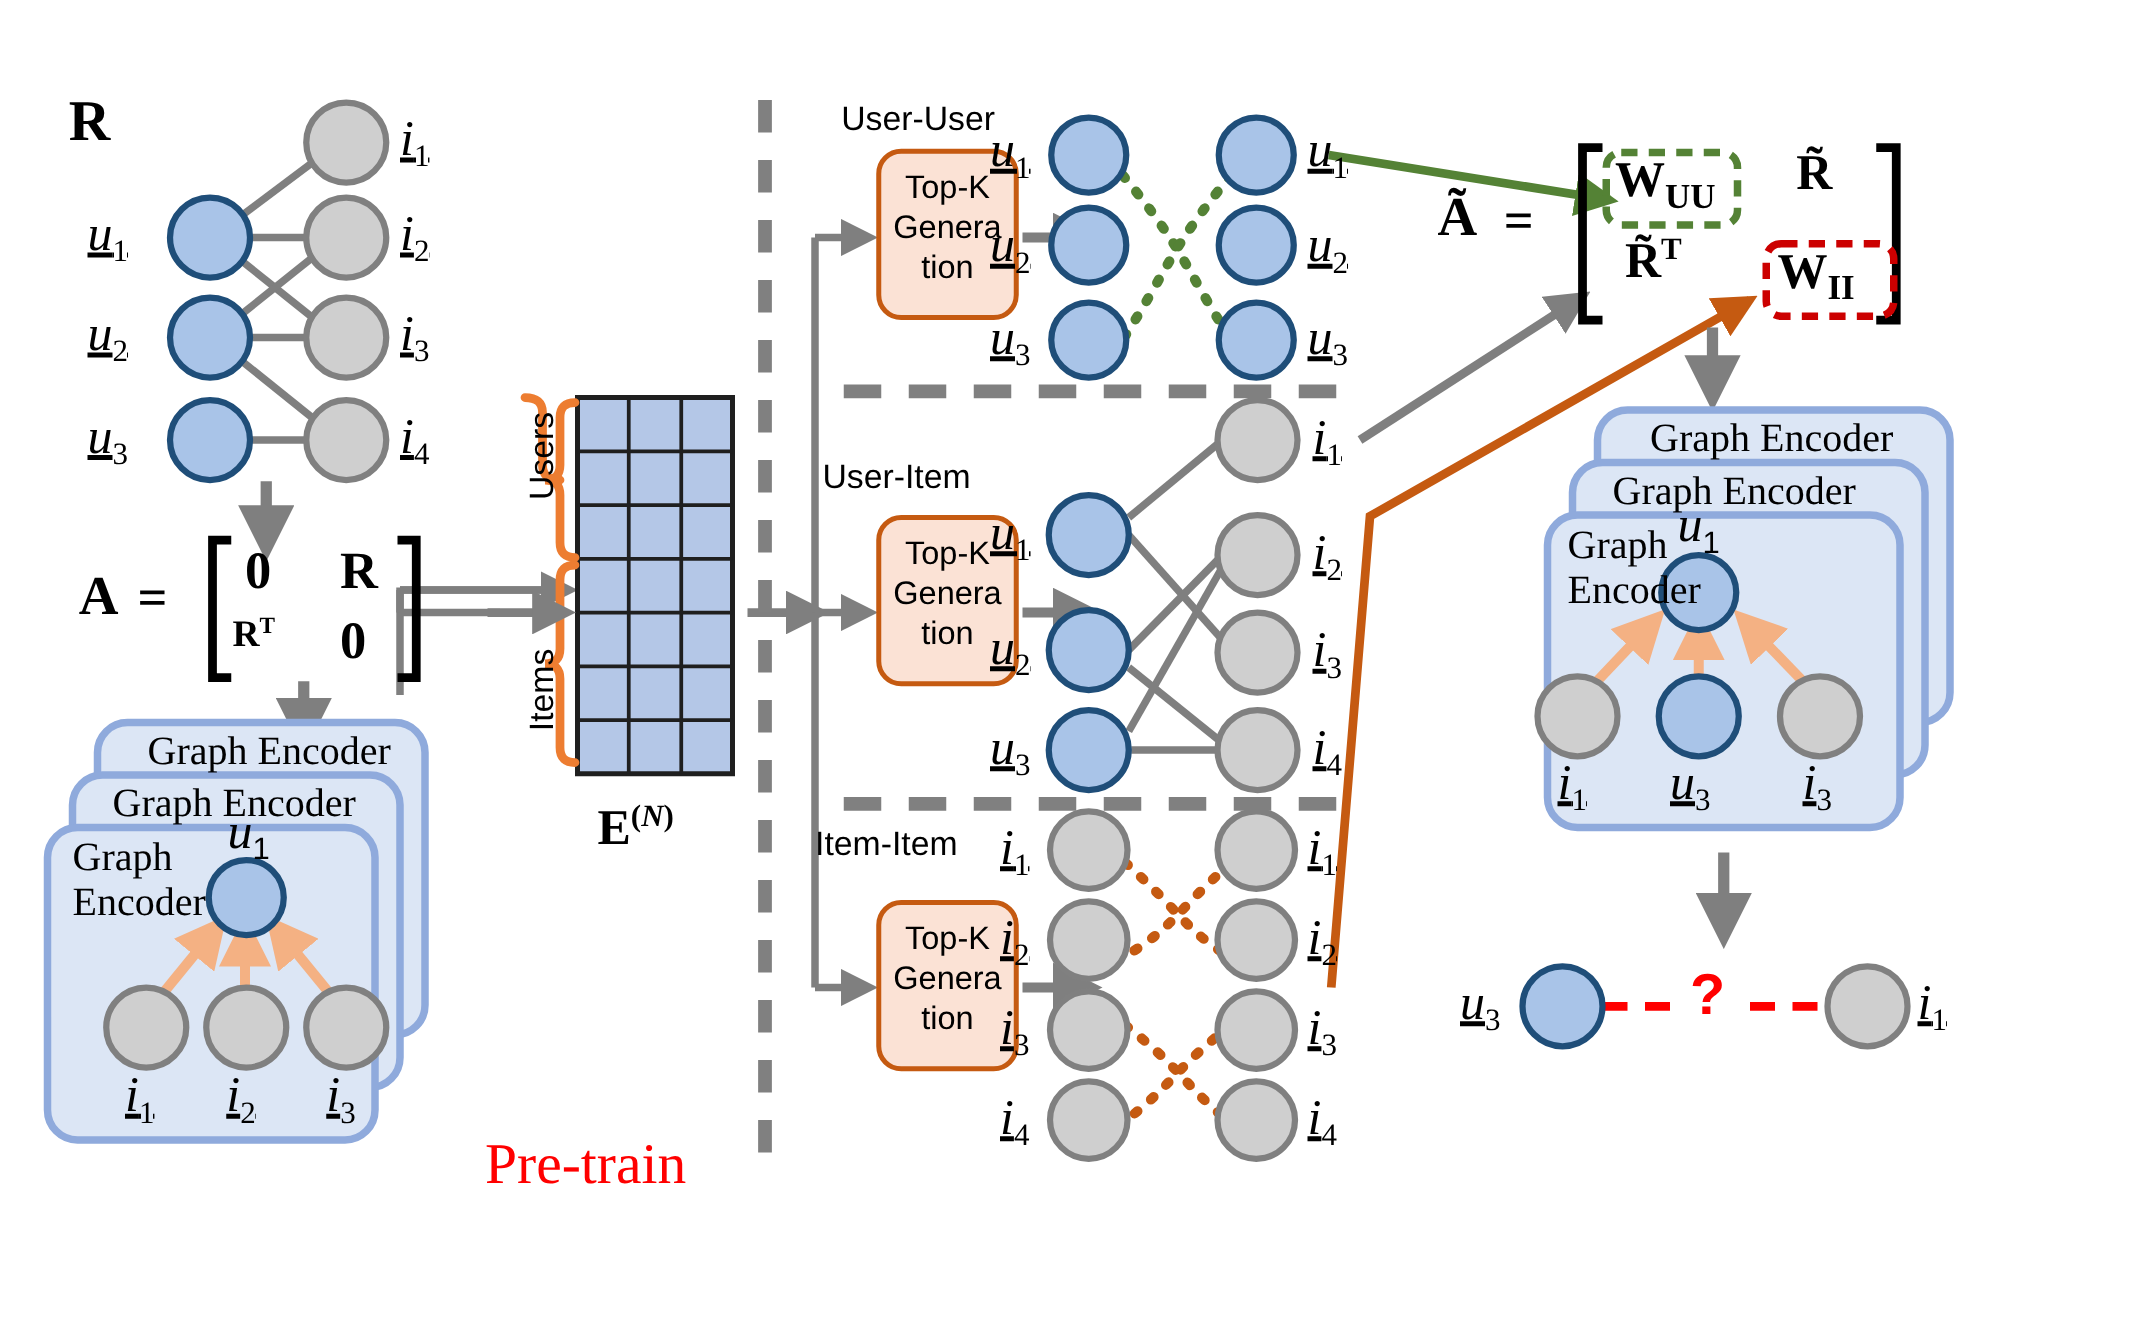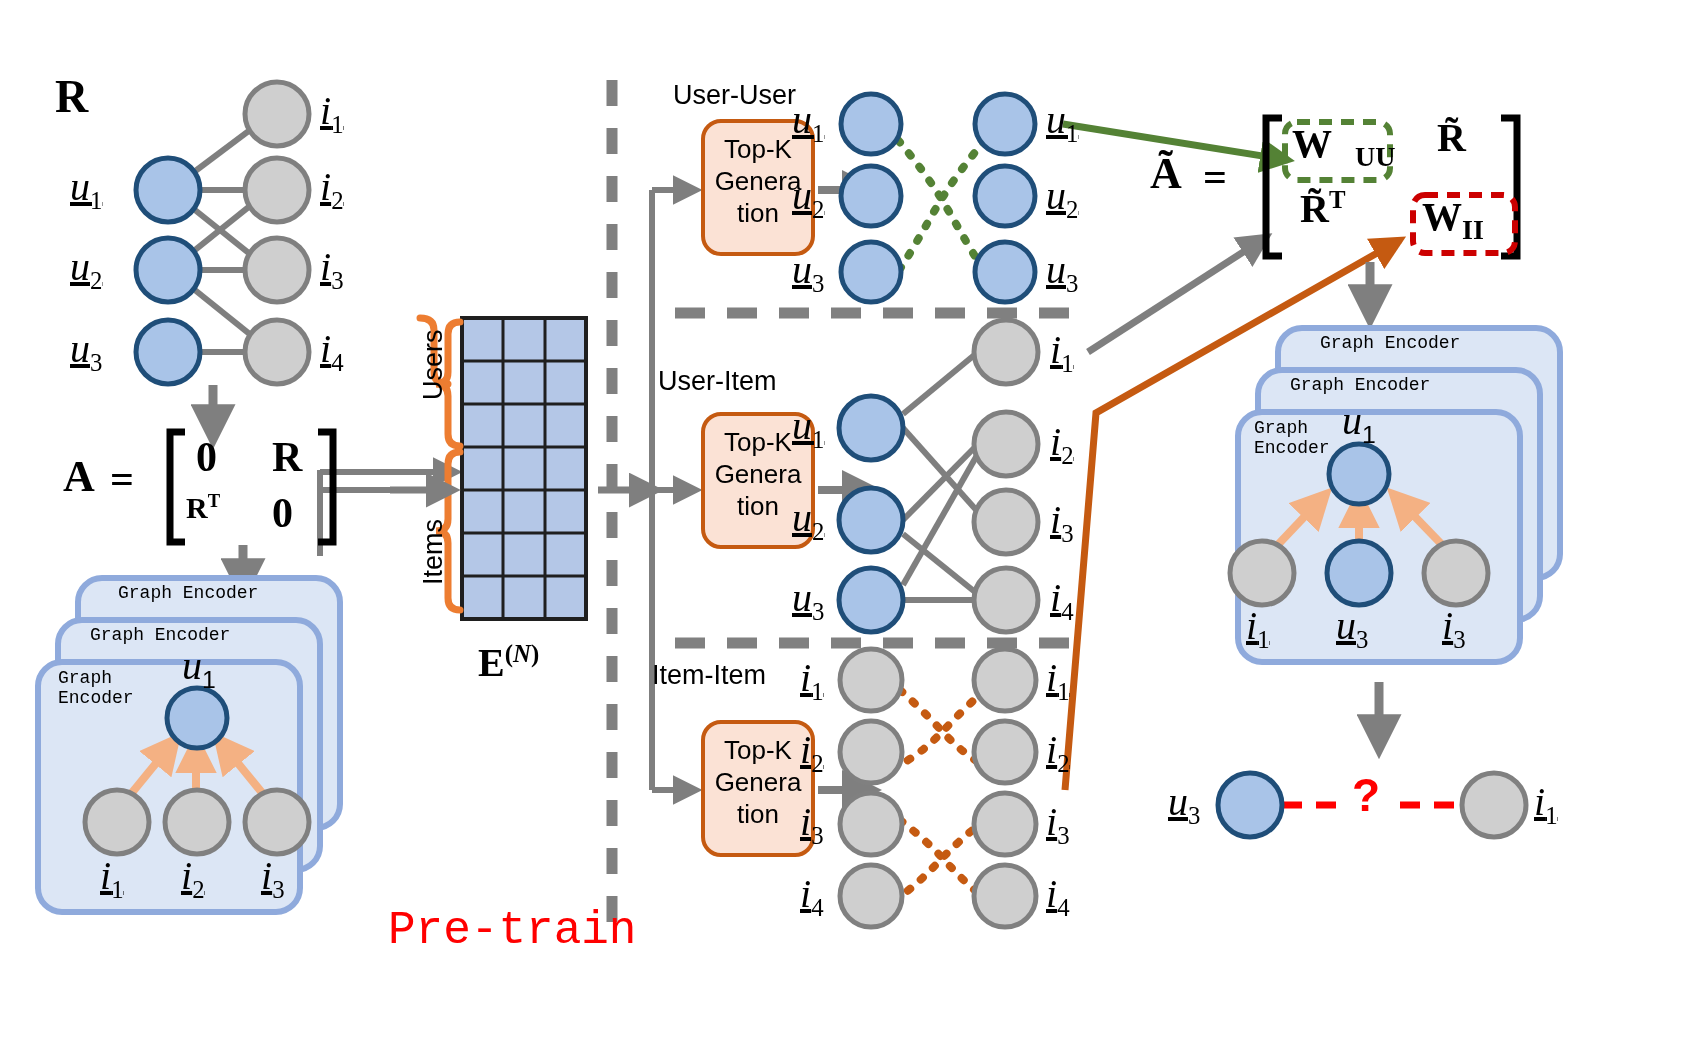--- a/index.html
+++ b/index.html
@@ -6,24 +6,24 @@
   body{width:1704px;height:1054px;position:relative;overflow:hidden;
        font-family:"Liberation Sans", sans-serif;color:#000;}
   #stage{position:absolute;left:0;top:0;width:1704px;height:1054px;}
   svg#canvas{position:absolute;left:0;top:0;width:1704px;height:1054px;}
   .lbl{position:absolute;white-space:nowrap;line-height:1;}
   .ital{font-family:"Liberation Serif", serif;font-style:italic;}
   .mathR{font-family:"Liberation Serif", serif;font-weight:bold;}
   .sub{font-size:.62em;vertical-align:sub;font-style:normal;}
   .supT{font-size:.62em;vertical-align:super;font-style:normal;}
   .node-lbl{font-family:"Liberation Serif", serif;font-style:italic;font-size:40px;text-decoration:underline;}
-  .enc-txt{font-size:18px;font-family:Liberation Mono, monospace;}
+  .enc-txt{font-size:32px;font-family:Liberation Serif, serif;}
   .topk-txt{font-size:26px;text-align:center;font-family:"Liberation Sans", sans-serif;}
   .sec-txt{font-size:27px;font-family:"Liberation Sans", sans-serif;text-align:center;}
-  .stage-txt{font-size:46px;color:#FF0000;font-family:Liberation Mono, monospace;}
+  .stage-txt{font-size:46px;color:#FF0000;font-family:Liberation Serif, serif;}
   .retrain-txt{font-size:27px;color:#ED7D31;text-align:center;line-height:1.22;
                font-family:"Liberation Sans", sans-serif;}
   .brace-lbl{font-size:27px;font-family:"Liberation Sans", sans-serif;
              transform:rotate(-90deg);transform-origin:left top;}
   .matlab{font-family:"Liberation Serif", serif;font-weight:bold;}
 </style>
 </head>
 <body>
 
 <div id="stage">
@@ -324,21 +324,21 @@
 <div class="lbl node-lbl" style="left:1046px;top:730px;">
   <span class="ital">i</span><span class="sub">2</span></div>
 <div class="lbl node-lbl" style="left:1046px;top:802px;">
   <span class="ital">i</span><span class="sub">3</span></div>
 <div class="lbl node-lbl" style="left:1046px;top:874px;">
   <span class="ital">i</span><span class="sub">4</span></div>
 
 <div class="lbl matlab" style="left:1150px;top:152px;font-size:44px;">
   <span style="position:relative;">Ã</span></div>
 <div class="lbl matlab" style="left:1203px;top:156px;font-size:42px;">=</div>
-<div class="lbl matlab" style="left:1292px;top:124px;font-size:40px;">W<span class="sub" style="font-size:.70em;margin-left:23px;">UU</span></div>
+<div class="lbl matlab" style="left:1292px;top:124px;font-size:40px;">W<span class="sub" style="font-size:.70em;">UU</span></div>
 <div class="lbl matlab" style="left:1300px;top:188px;font-size:40px;">R̃<span class="supT">T</span></div>
 <div class="lbl matlab" style="left:1437px;top:118px;font-size:40px;">R̃</div>
 <div class="lbl matlab" style="left:1422px;top:197px;font-size:40px;">W<span class="sub" style="font-size:.70em;">II</span></div>
 
 <div class="lbl enc-txt" style="left:1320px;top:334px;">Graph Encoder</div>
 <div class="lbl enc-txt" style="left:1290px;top:376px;">Graph Encoder</div>
 <div class="lbl enc-txt" style="left:1254px;top:418px;width:110px;line-height:1.12;">Graph<br>Encoder</div>
 <div class="lbl" style="left:1342px;top:400px;font-size:40px;">
   <span class="ital">u</span><span class="sub">1</span></div>
 <div class="lbl node-lbl" style="left:1246px;top:606px;">

